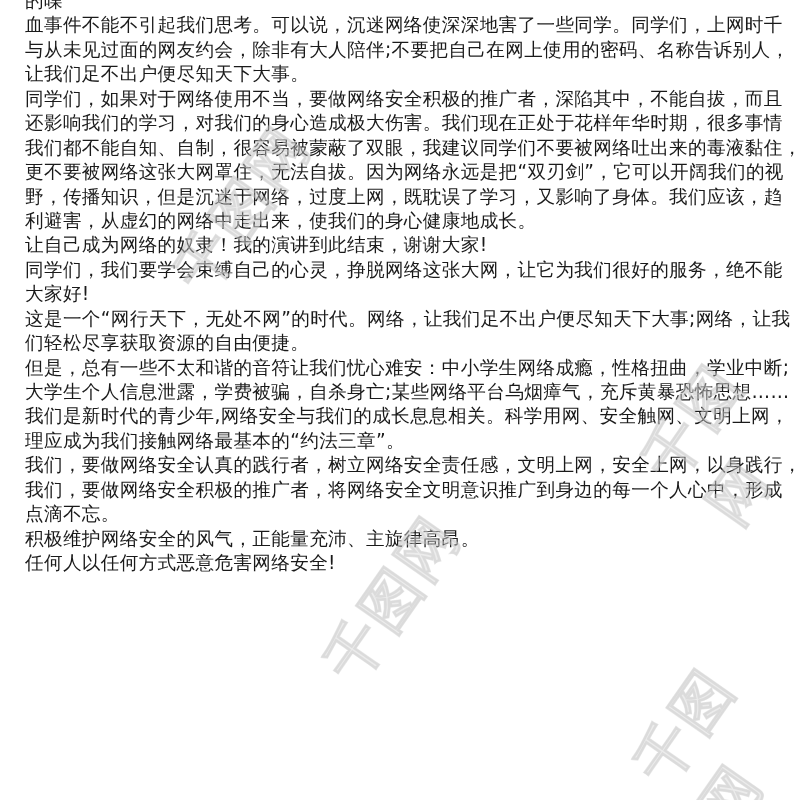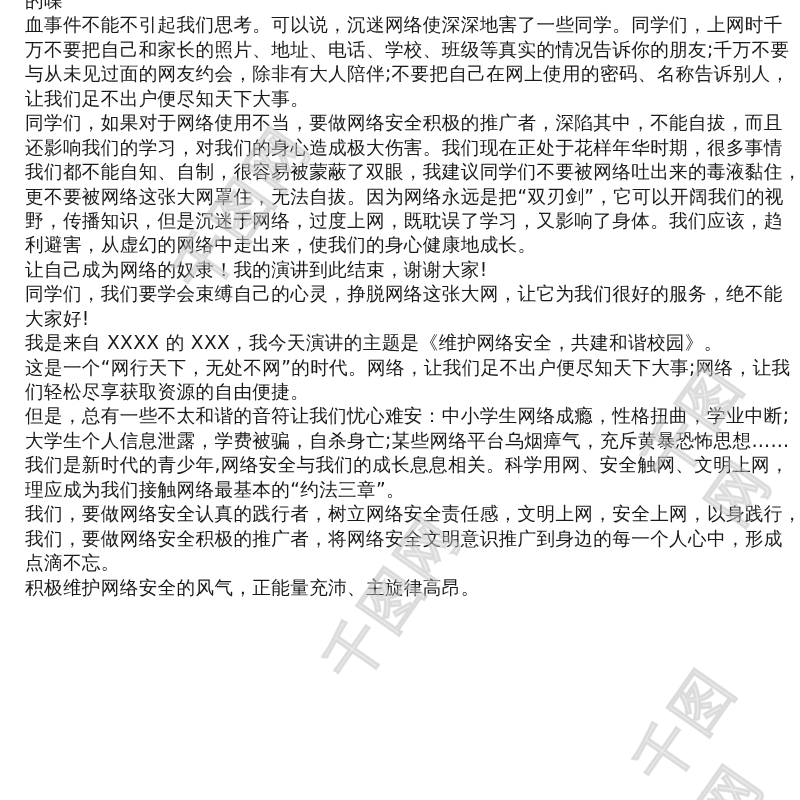--- a/index.html
+++ b/index.html
@@ -49,42 +49,41 @@
     .wm3 { left: 300px; top: 560px; }
     .wm4 { left: 650px; top: 660px; }
   </style>
 </head>
 <body>
 
 <div class="page">
   <div class="doc">
     <span class="line">的喋</span>
     <span class="line">血事件不能不引起我们思考。可以说，沉迷网络使深深地害了一些同学。同学们，上网时千</span>
-    <span class="line">万不要把自己和家长的照片、地址、电话、学校、班级等真实的情况告诉你的朋友;千万不要</span>
     <span class="line">与从未见过面的网友约会，除非有大人陪伴;不要把自己在网上使用的密码、名称告诉别人，</span>
     <span class="line">让我们足不出户便尽知天下大事。</span>
     <span class="line">同学们，如果对于网络使用不当，要做网络安全积极的推广者，深陷其中，不能自拔，而且</span>
     <span class="line">还影响我们的学习，对我们的身心造成极大伤害。我们现在正处于花样年华时期，很多事情</span>
     <span class="line">我们都不能自知、自制，很容易被蒙蔽了双眼，我建议同学们不要被网络吐出来的毒液黏住，</span>
     <span class="line">更不要被网络这张大网罩住，无法自拔。因为网络永远是把“双刃剑”，它可以开阔我们的视</span>
     <span class="line">野，传播知识，但是沉迷于网络，过度上网，既耽误了学习，又影响了身体。我们应该，趋</span>
     <span class="line">利避害，从虚幻的网络中走出来，使我们的身心健康地成长。</span>
     <span class="line">让自己成为网络的奴隶！我的演讲到此结束，谢谢大家!</span>
     <span class="line">同学们，我们要学会束缚自己的心灵，挣脱网络这张大网，让它为我们很好的服务，绝不能</span>
     <span class="line">大家好!</span>
-    <span class="line">我是来自 XXXX 的 XXX，我今天演讲的主题是《维护网络安全，共建和谐校园》。</span>
     <span class="line">这是一个“网行天下，无处不网”的时代。网络，让我们足不出户便尽知天下大事;网络，让我</span>
     <span class="line">们轻松尽享获取资源的自由便捷。</span>
     <span class="line">但是，总有一些不太和谐的音符让我们忧心难安：中小学生网络成瘾，性格扭曲，学业中断;</span>
     <span class="line">大学生个人信息泄露，学费被骗，自杀身亡;某些网络平台乌烟瘴气，充斥黄暴恐怖思想……</span>
     <span class="line">我们是新时代的青少年,网络安全与我们的成长息息相关。科学用网、安全触网、文明上网，</span>
     <span class="line">理应成为我们接触网络最基本的“约法三章”。</span>
     <span class="line">我们，要做网络安全认真的践行者，树立网络安全责任感，文明上网，安全上网，以身践行，</span>
     <span class="line">我们，要做网络安全积极的推广者，将网络安全文明意识推广到身边的每一个人心中，形成</span>
     <span class="line">点滴不忘。</span>
     <span class="line">积极维护网络安全的风气，正能量充沛、主旋律高昂。</span>
+    <span class="line">任何人以任何方式恶意危害网络安全!</span>
   </div>
 
   <div class="watermark wm1">千图网</div>
   <div class="watermark wm2">千图网</div>
   <div class="watermark wm3">千图网</div>
   <div class="watermark wm4">千图网</div>
 </div>
 
 </body></html>

